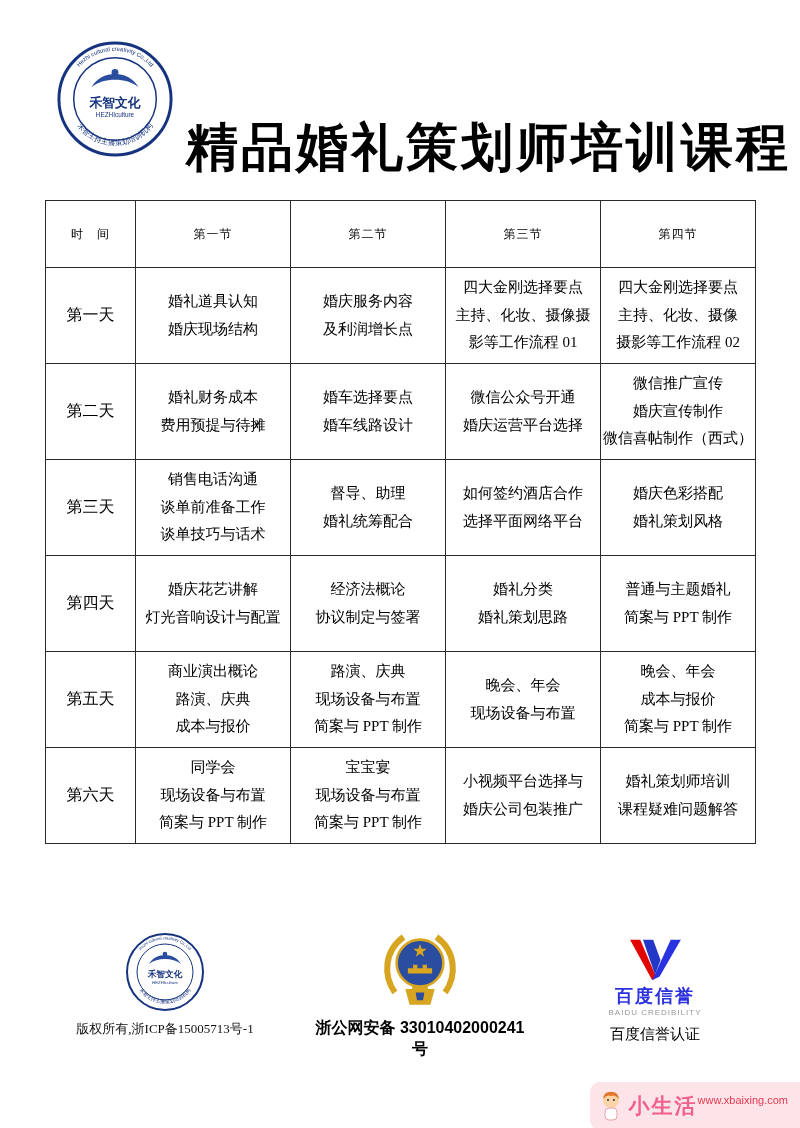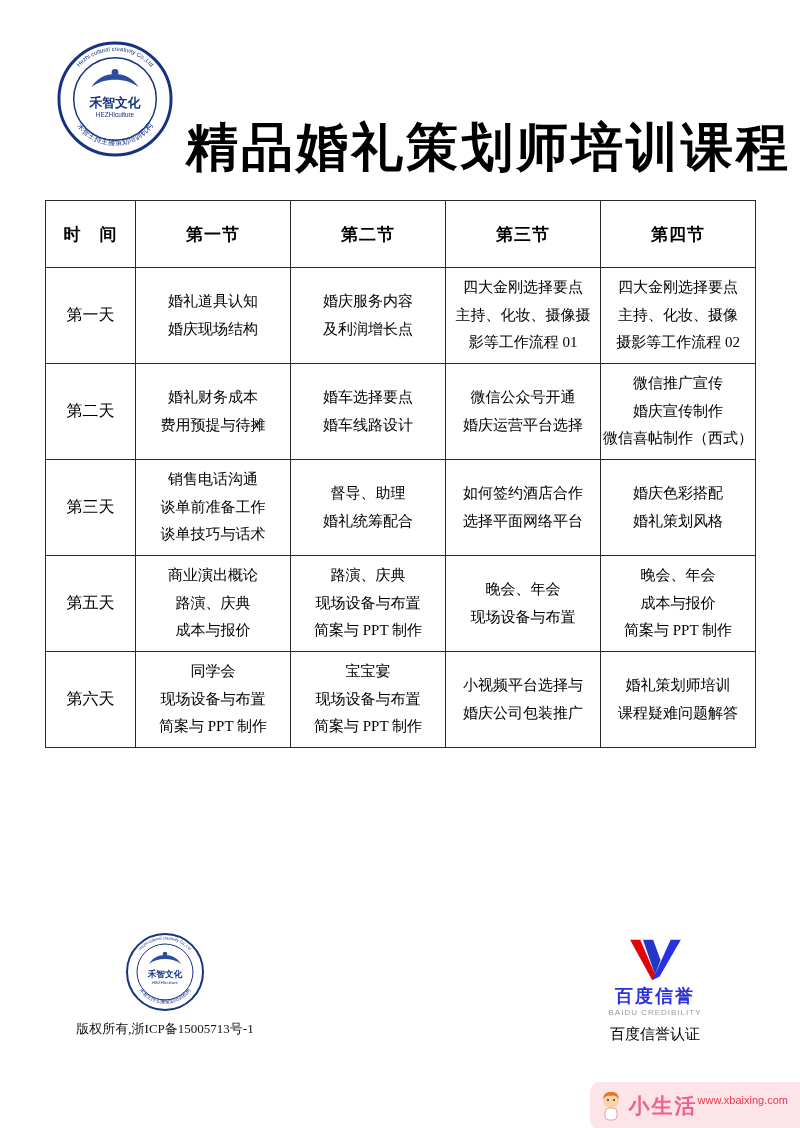--- a/index.html
+++ b/index.html
@@ -9,21 +9,21 @@
 
   
   .main-logo{position:absolute;left:56px;top:40px;width:118px;height:118px;}
   .page-title{position:absolute;left:186px;top:78px;font-family:"Liberation Sans",sans-serif;
               font-weight:700;font-size:52px;letter-spacing:3px;white-space:nowrap;color:#000;}
 
   
   .course-table{position:absolute;left:45px;top:200px;width:710px;border-collapse:collapse;
                 table-layout:fixed;text-align:center;}
   .course-table th,.course-table td{border:1px solid #2a2a2a;padding:2px;vertical-align:middle;}
-  .course-table thead th{height:62px;font-size:17px;font-weight:700;letter-spacing:1px;}
+  .course-table thead th{height:62px;font-size:12px;font-weight:400;letter-spacing:1px;}
   .data-row{height:96px;}
   .day-cell{font-size:16px;}
   .course-cell{font-size:15px;line-height:1.85;white-space:pre-line;}
 
   
   .footer-left{position:absolute;left:55px;top:932px;width:220px;text-align:center;}
   .small-logo{width:80px;height:80px;display:block;margin:0 auto;}
   .copyright-text{margin-top:8px;font-size:13px;color:#111;}
   .footer-center{position:absolute;left:310px;top:926px;width:220px;text-align:center;}
   .police-badge{width:78px;height:88px;display:block;margin:0 auto;}
@@ -117,20 +117,31 @@
 谈单前准备工作
 谈单技巧与话术</td>
         <td class="course-cell">督导、助理
 婚礼统筹配合</td>
         <td class="course-cell">如何签约酒店合作
 选择平面网络平台</td>
         <td class="course-cell">婚庆色彩搭配
 婚礼策划风格</td>
       </tr>
       <tr class="data-row">
+        <td class="day-cell">第四天</td>
+        <td class="course-cell">婚庆花艺讲解
+灯光音响设计与配置</td>
+        <td class="course-cell">经济法概论
+协议制定与签署</td>
+        <td class="course-cell">婚礼分类
+婚礼策划思路</td>
+        <td class="course-cell">普通与主题婚礼
+简案与 PPT 制作</td>
+      </tr>
+      <tr class="data-row">
         <td class="day-cell">第五天</td>
         <td class="course-cell">商业演出概论
 路演、庆典
 成本与报价</td>
         <td class="course-cell">路演、庆典
 现场设备与布置
 简案与 PPT 制作</td>
         <td class="course-cell">晚会、年会
 现场设备与布置</td>
         <td class="course-cell">晚会、年会
@@ -168,20 +179,33 @@
         <textPath href="#arcBotB" startOffset="50%" text-anchor="middle">禾智主持主播策划培训机构</textPath>
       </text>
       <path d="M36,48 C46,30 74,30 84,48 C72,38 48,38 36,48 Z" fill="#2b4da0"></path>
       <circle cx="60" cy="33" r="3.5" fill="#2b4da0"></circle>
       <text x="60" y="68" text-anchor="middle" font-size="13" font-weight="bold" fill="#16337f">禾智文化</text>
       <text x="60" y="78" text-anchor="middle" font-size="6.5" fill="#16337f" font-family="Liberation Sans, sans-serif">HEZHIculture</text>
     </svg>
     <div class="copyright-text">版权所有,浙ICP备15005713号-1</div>
   </div>
 
+  <div class="footer-center">
+    <svg class="police-badge" viewBox="0 0 90 100">
+      <path d="M16,76 C2,56 4,28 26,12" stroke="#d8a520" stroke-width="7" fill="none"></path>
+      <path d="M74,76 C88,56 86,28 64,12" stroke="#d8a520" stroke-width="7" fill="none"></path>
+      <rect x="36" y="64" width="18" height="8" fill="#d8a520"></rect>
+      <circle cx="45" cy="42" r="27" fill="#2b4da0" stroke="#d8a520" stroke-width="3"></circle>
+      <polygon points="45,20 46.9,25.5 52.8,25.6 48.1,29.1 49.8,34.7 45,31.3 40.2,34.7 41.9,29.1 37.2,25.6 43.1,25.5" fill="#d8a520"></polygon>
+      <path d="M31,54 h28 v-6 h-6 v-4 h-5 v4 h-6 v-4 h-5 v4 h-6 z" fill="#d8a520"></path>
+      <path d="M28,72 L62,72 L57,90 L33,90 Z" fill="#d8a520"></path>
+      <path d="M40,76 h10 l-1.5,9 h-7 z" fill="#2b4da0"></path>
+    </svg>
+    <div class="police-text">浙公网安备 33010402000241号</div>
+  </div>
 
   <div class="footer-right">
     <svg class="baidu-logo" viewBox="0 0 60 52">
       <polygon points="3,4 14,4 31,44 27,48" fill="#e10602"></polygon>
       <polygon points="17,4 28,4 36,26 30,42" fill="#2438c8"></polygon>
       <polygon points="58,4 47,4 27,48 35,44" fill="#2932e1"></polygon>
     </svg>
     <div class="baidu-title">百度信誉</div>
     <div class="baidu-sub">BAIDU CREDIBILITY</div>
     <div class="baidu-cert">百度信誉认证</div>

